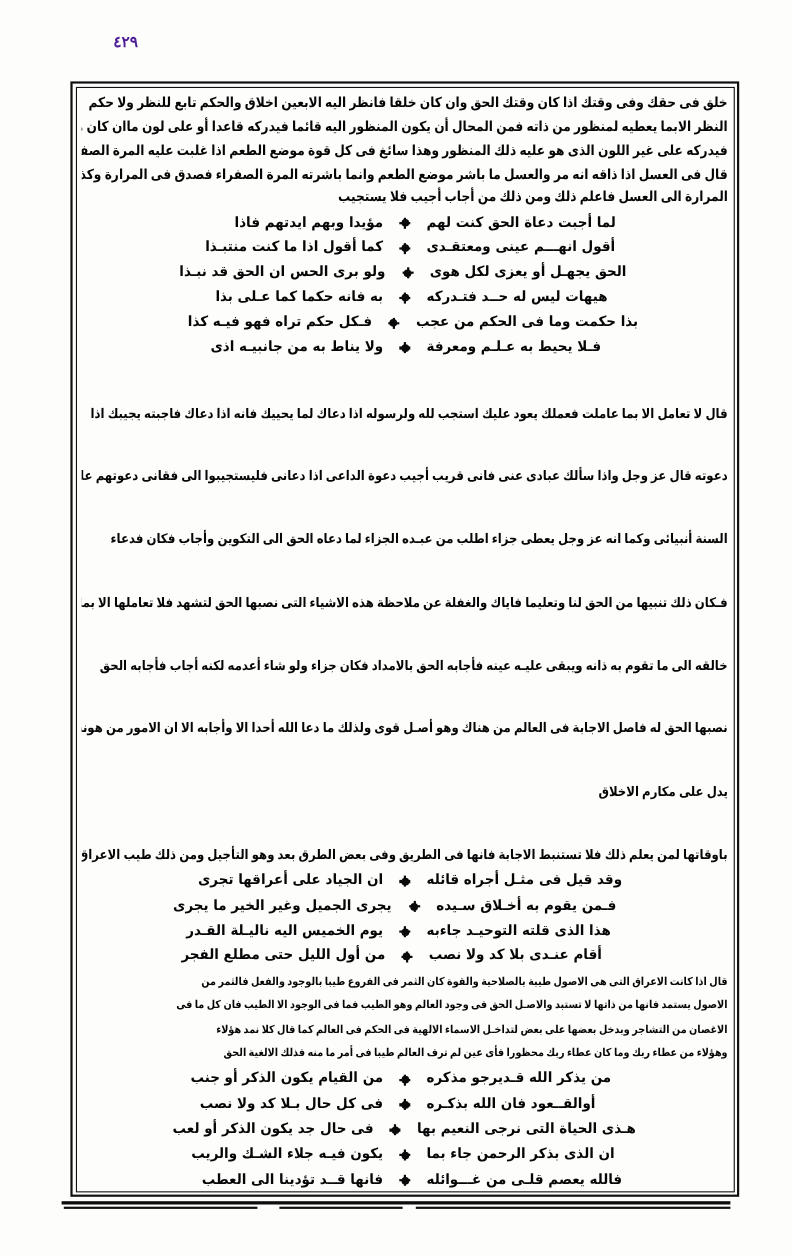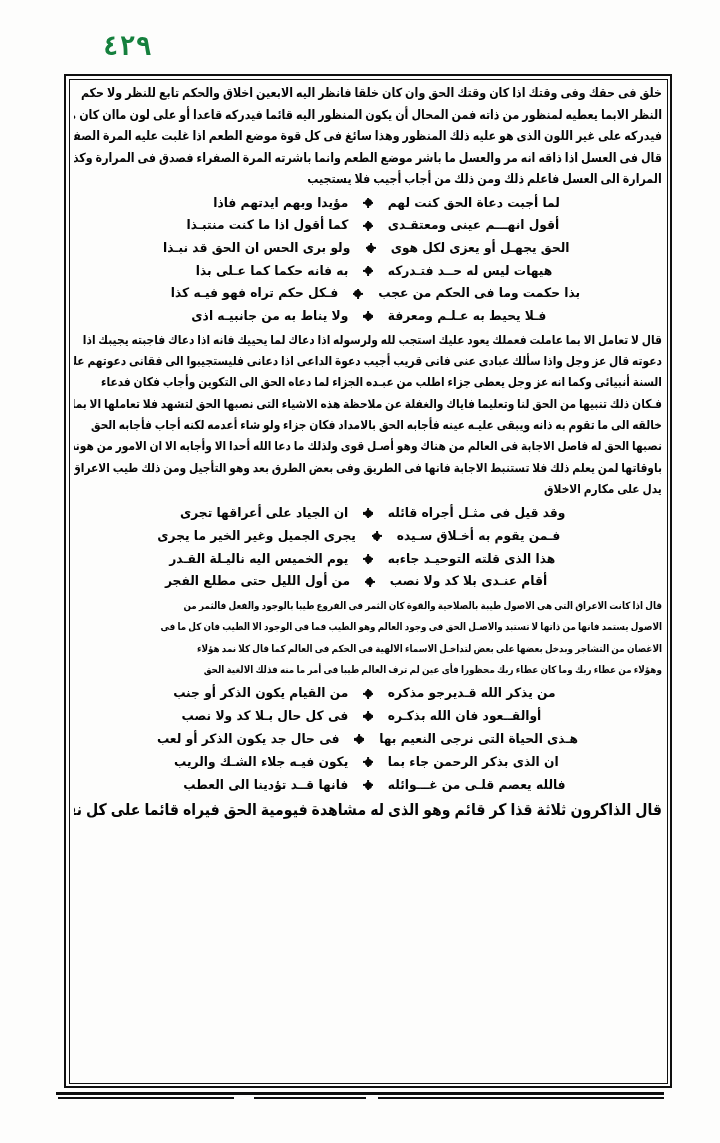--- a/index.html
+++ b/index.html
@@ -20,24 +20,24 @@
     position: absolute;
     inset: 0;
     background: #fdfdfc;
   }
 
   
   .folio-number {
     position: absolute;
     top: 30px;
     left: 103px;
-    font-family: Liberation Mono, monospace;
-    font-size: 27px;
+    font-family: Liberation Sans, sans-serif;
+    font-size: 14px;
     font-weight: 700;
-    color: #15803d;
+    color: #4c1d95;
     letter-spacing: 0.5px;
     direction: rtl;
   }
 
   
   .text-frame {
     position: absolute;
     top: 74px;
     left: 64px;
     width: 608px;
@@ -80,21 +80,21 @@
 
   
   .prose .ln > span {
     display: inline-block;
     transform: scaleX(0.88);
     transform-origin: right center;
     width: 113.6%;
   }
 
   .prose-a .ln { font-size: 12.6px; line-height: 21.5px; }
-  .prose-b .ln { font-size: 12.1px; line-height: 21.3px; }
+  .prose-b .ln { font-size: 12.1px; line-height: 21.3px; margin-top: 36px; }
   .prose-c .ln { font-size: 10px; line-height: 21.2px; }
   .prose-e .ln { font-size: 16px; line-height: 21.0px; }
 
   .ln.short > span { width: auto; }
   .ln.center { text-align: center; text-decoration: underline; }
 
   
   .verse {
     font-family: "DejaVu Sans", sans-serif;
     color: #060606;
@@ -227,22 +227,22 @@
         </div>
       </div>
 
       <div class="block prose prose-b">
         <div class="ln"><span>قال لا تعامل الا بما عاملت فعملك يعود عليك استجب لله ولرسوله اذا دعاك لما يحييك فانه اذا دعاك  فاجبته يجيبك اذا</span></div>
         <div class="ln"><span>دعوته قال عز وجل واذا سألك عبادى عنى فانى قريب أجيب دعوة الداعى اذا دعانى فليستجيبوا الى فقانى دعوتهم على</span></div>
         <div class="ln"><span>السنة أنبيائى وكما انه عز وجل يعطى جزاء اطلب من عبـده الجزاء لما دعاه الحق الى التكوين وأجاب فكان فدعاء</span></div>
         <div class="ln"><span>فـكان ذلك تنبيها من الحق لنا وتعليما فاياك والغفلة عن ملاحظة هذه الاشياء التى نصبها الحق لتشهد فلا تعاملها الا بما</span></div>
         <div class="ln"><span>خالقه الى ما تقوم به ذانه ويبقى عليـه عينه فأجابه الحق بالامداد فكان جزاء ولو شاء أعدمه لكنه أجاب فأجابه الحق</span></div>
         <div class="ln"><span>نصبها الحق له فاصل الاجابة فى العالم من هناك  وهو أصـل قوى ولذلك ما دعا الله أحدا الا وأجابه الا ان الامور من هونة</span></div>
+        <div class="ln short center"><span>يدل على مكارم الاخلاق</span></div>
         <div class="ln"><span>باوقاتها لمن يعلم ذلك فلا تستنبط الاجابة فانها فى الطريق وفى بعض الطرق بعد وهو التأجيل ومن ذلك طيب الاعراق</span></div>
-        <div class="ln short center"><span>يدل على مكارم الاخلاق</span></div>
       </div>
 
       <div class="block verse verse-2">
         <div class="verse-line">
           <span class="hemistich first">وقد قيل فى مثـل أجراه قائله</span>
           <span class="verse-sep"><span class="dot"></span></span>
           <span class="hemistich second">ان الجياد على أعراقها تجرى</span>
         </div>
         <div class="verse-line">
           <span class="hemistich first">فـمن يقوم به أخـلاق سـيده</span>

